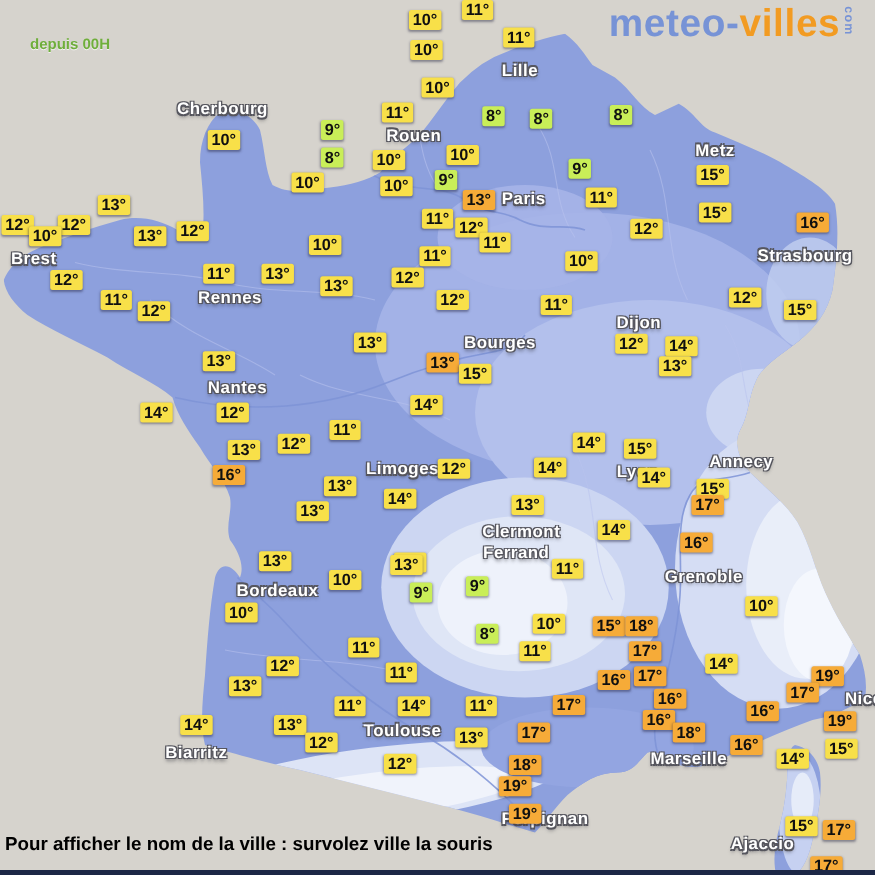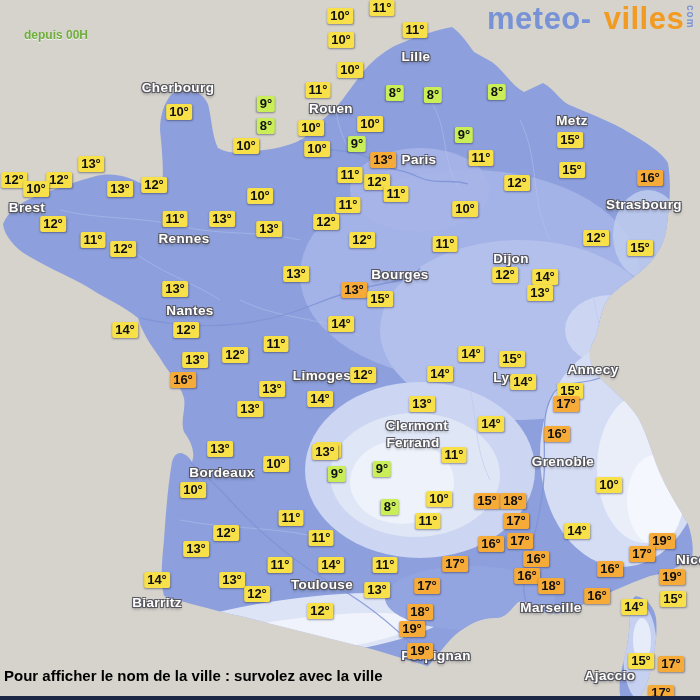--- a/index.html
+++ b/index.html
@@ -19,21 +19,21 @@
   .page-subtitle{
     position:absolute;left:24px;top:28px;font-size:12px;font-weight:bold;
     color:#6fae3b;text-shadow:0 1px 0 rgba(255,255,255,.7);
   }
   
   .logo{
     position:absolute;left:487px;top:1px;font-size:31px;font-weight:bold;
     letter-spacing:.5px;white-space:nowrap;
   }
   .logo .l1{color:#7793d6;}
-  .logo .l2{color:#f29b22;margin-left:12px;}
+  .logo .l2{color:#f29b22;}
   .logo .lcom{
     display:inline-block;color:#7793d6;font-size:10px;font-weight:bold;
     writing-mode:vertical-rl;vertical-align:top;margin-left:1px;margin-top:4px;
     letter-spacing:1px;
   }
   
   .datetime{
     position:absolute;right:0;top:51px;background:#ffffff;color:#111;
     font-family:"DejaVu Sans Mono",monospace;font-weight:bold;font-size:13px;
     padding:2px 6px 2px 8px;white-space:nowrap;
@@ -299,16 +299,16 @@
       <div class="temp orange" style="left: 661px; top: 693px;">17°</div>
     </div>
 
   <div class="page-subtitle">depuis 00H</div>
 
   <div class="logo">
     <span class="l1">meteo-</span><span class="l2">villes</span><span class="lcom">com</span>
   </div>
 
 
-  <div class="footer-hint">Pour afficher le nom de la ville : survolez avec la ville</div>
+  <div class="footer-hint">Pour afficher le nom de la ville : survolez ville la souris</div>
   <div class="bottom-bar"></div>
 
 </div>
 
 </body></html>

